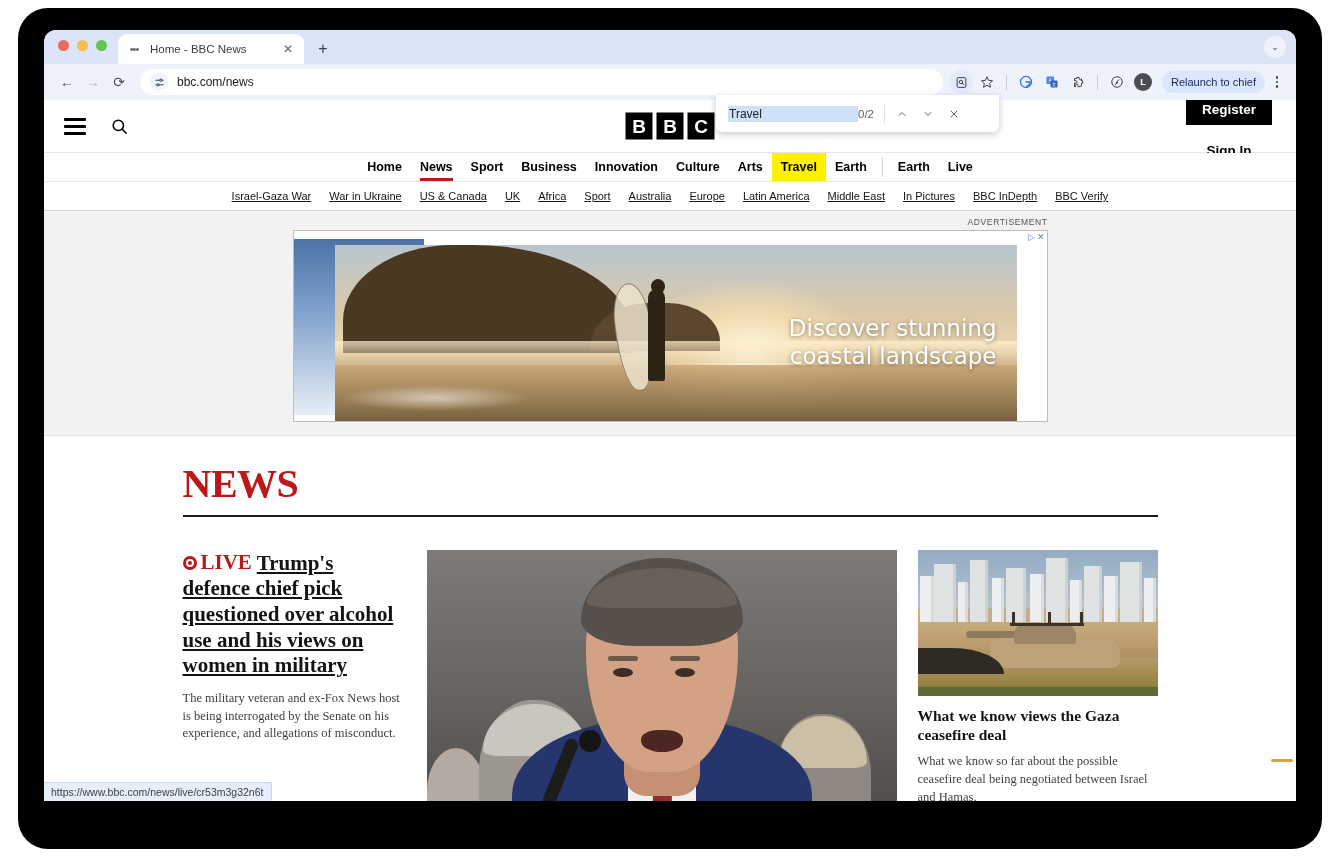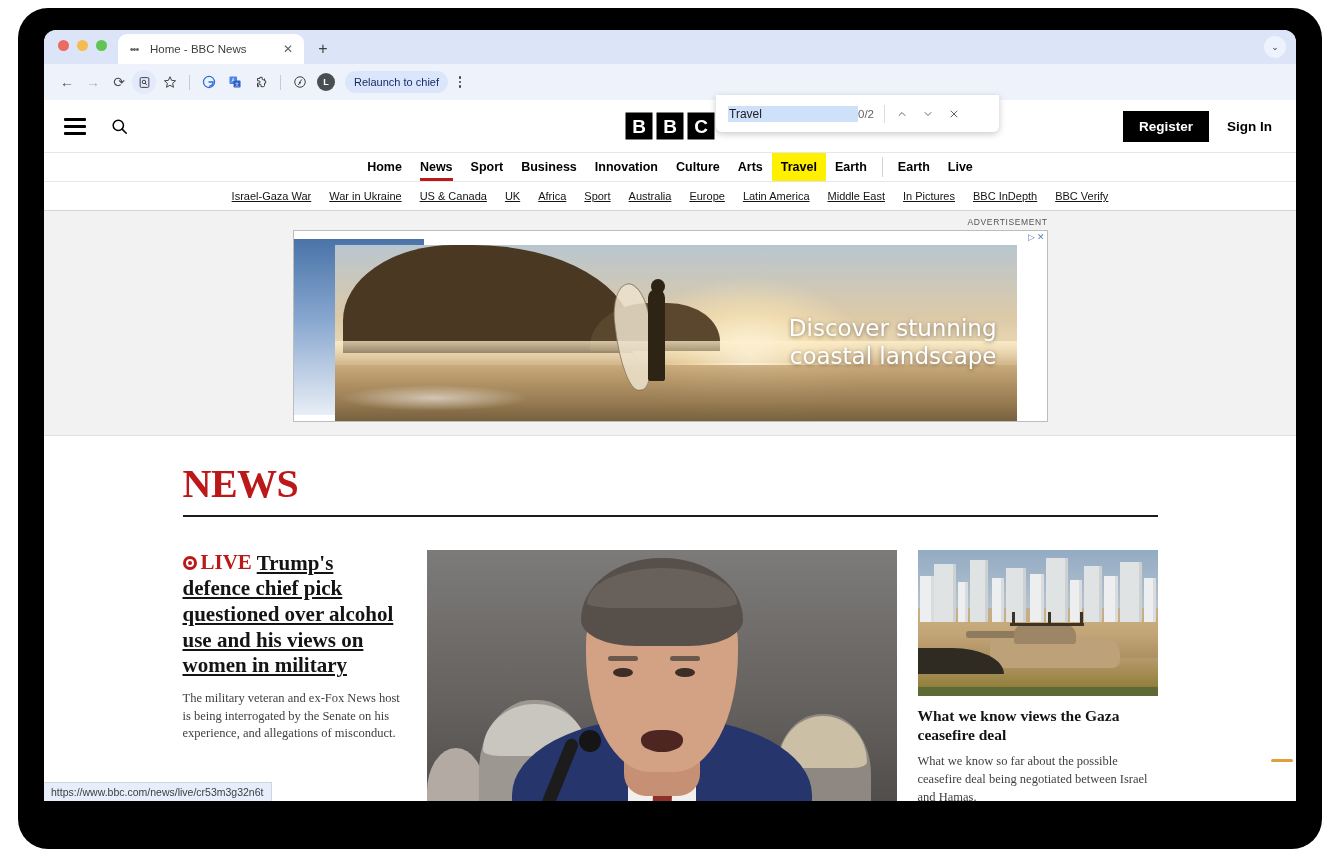--- a/index.html
+++ b/index.html
@@ -202,21 +202,21 @@
     position: absolute; left: 50%; top: 50%;
     transform: translate(-50%, -50%);
     display: flex; gap: 4px;
   }
   .bbc-sq {
     width: 27px; height: 27px; background: #000;
     color: #fff; font-weight: bold; font-size: 19px;
     display: flex; align-items: center; justify-content: center;
     font-family: "Liberation Sans", sans-serif;
   }
-  .mh-right { margin-left: auto; display: flex; align-items: center; gap: 18px; padding-right: 24px; }
+  .mh-right { margin-left: auto; display: flex; align-items: center; gap: 18px; padding-right: 24px; flex-direction: column; }
   .btn-register {
     background: #000; color: #fff;
     font-size: 13.5px; font-weight: bold;
     padding: 8px 16px;
   }
   .lnk-signin { font-size: 13.5px; font-weight: bold; color: #000; }
 
   
   .navrow {
     height: 29px;
@@ -621,20 +621,31 @@
 
     <div class="newtab">+</div>
     <div class="tablist-btn">⌄</div>
   </div>
 
   <div class="toolbar">
     <div class="navbtn">←</div>
     <div class="navbtn dim">→</div>
     <div class="navbtn">⟳</div>
 
+    <div class="omnibox">
+      <span class="omni-icon">
+        <svg width="11" height="11" viewBox="0 0 24 24" fill="none" stroke="#4a4e52" stroke-width="2.2" stroke-linecap="round">
+          <line x1="4" y1="7" x2="20" y2="7"></line>
+            <line x1="4" y1="17" x2="20" y2="17"></line>
+          <circle cx="15" cy="7" r="2.4" fill="#eef2fb"></circle>
+            <circle cx="9" cy="17" r="2.4" fill="#eef2fb"></circle>
+        </svg>
+      </span>
+      <span class="omni-url">bbc.com/news</span>
+    </div>
 
     <div class="tb-icons">
       <div class="tbi hl">
         <svg width="13" height="13" viewBox="0 0 24 24" fill="none" stroke="#3c4043" stroke-width="1.8">
           <rect x="4" y="3" width="16" height="18" rx="2"></rect>
           <circle cx="11" cy="11" r="3.2"></circle>
             <line x1="13.4" y1="13.4" x2="16" y2="16" stroke-linecap="round"></line>
         </svg>
       </div>
       <div class="tbi">

